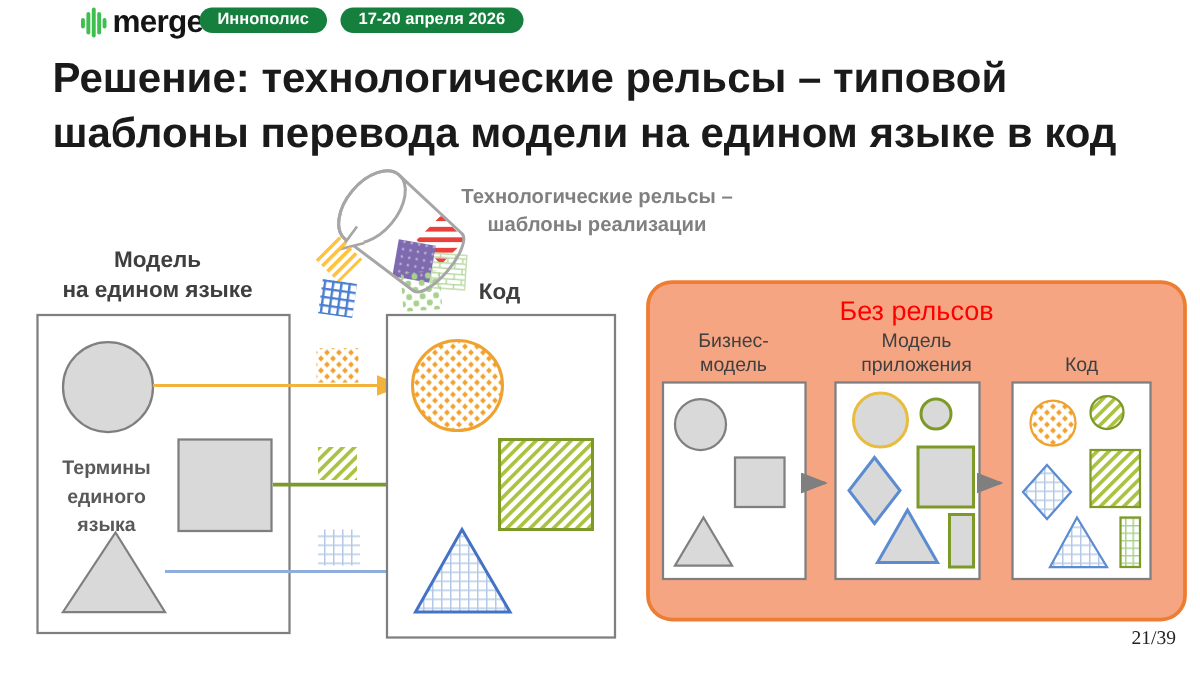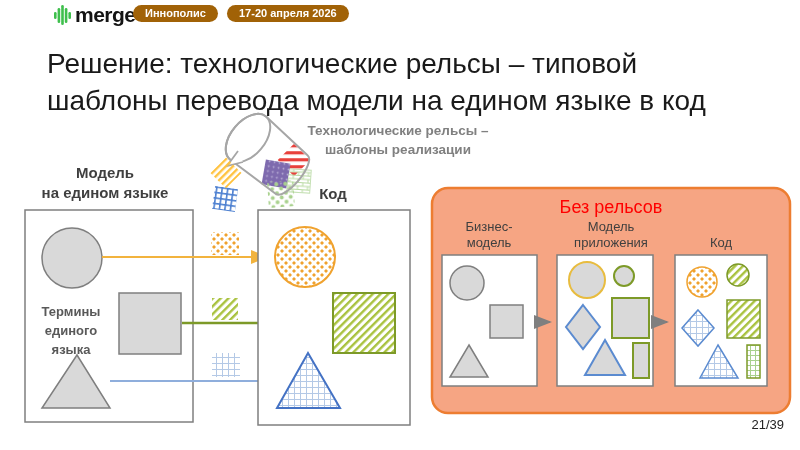--- a/index.html
+++ b/index.html
@@ -7,33 +7,33 @@
     width:800px;height:450px;position:relative;overflow:hidden;
     background:#ffffff;font-family:"Liberation Sans",sans-serif;
   }
   .slide{position:absolute;inset:0;}
   
   .header{position:absolute;top:0;left:0;width:684px;height:28px;margin-left:16px;}
   .logo{position:absolute;left:38px;top:3px;display:flex;align-items:center;gap:3px;}
   .logo-text{font-size:21px;font-weight:600;color:#141414;letter-spacing:-0.5px;}
   .badge{
     position:absolute;top:5px;height:17px;line-height:17px;
-    background:#a16207;color:#ffffff;font-size:11px;font-weight:bold;
+    background:#15803d;color:#ffffff;font-size:11px;font-weight:bold;
     border-radius:10px;padding:0 12px;white-space:nowrap;
   }
   .badge1{left:117px;}
   .badge2{left:211px;}
   
   .title{
-    position:absolute;left:35px;top:33px;margin:12px;
-    font-size:28px;line-height:37px;font-weight:400;color:#1a1a1a;
+    position:absolute;left:35px;top:33px;margin:0;
+    font-size:28px;line-height:37px;font-weight:700;color:#1a1a1a;
   }
   
   .diagram{position:absolute;left:0;top:105px;}
-  .page-num{position:absolute;top:417px;right:16px;font-size:13px;color:#222222;}
+  .page-num{position:absolute;top:417px;right:16px;font-size:13px;color:#222222;font-family:Liberation Serif, serif;}
   svg text{font-family:"Liberation Sans",sans-serif;}
 </style>
 </head>
 <body>
 
 <div class="slide">
 
   <div class="header">
     <div class="logo">
       <svg width="18" height="22" viewBox="0 0 18 22">

